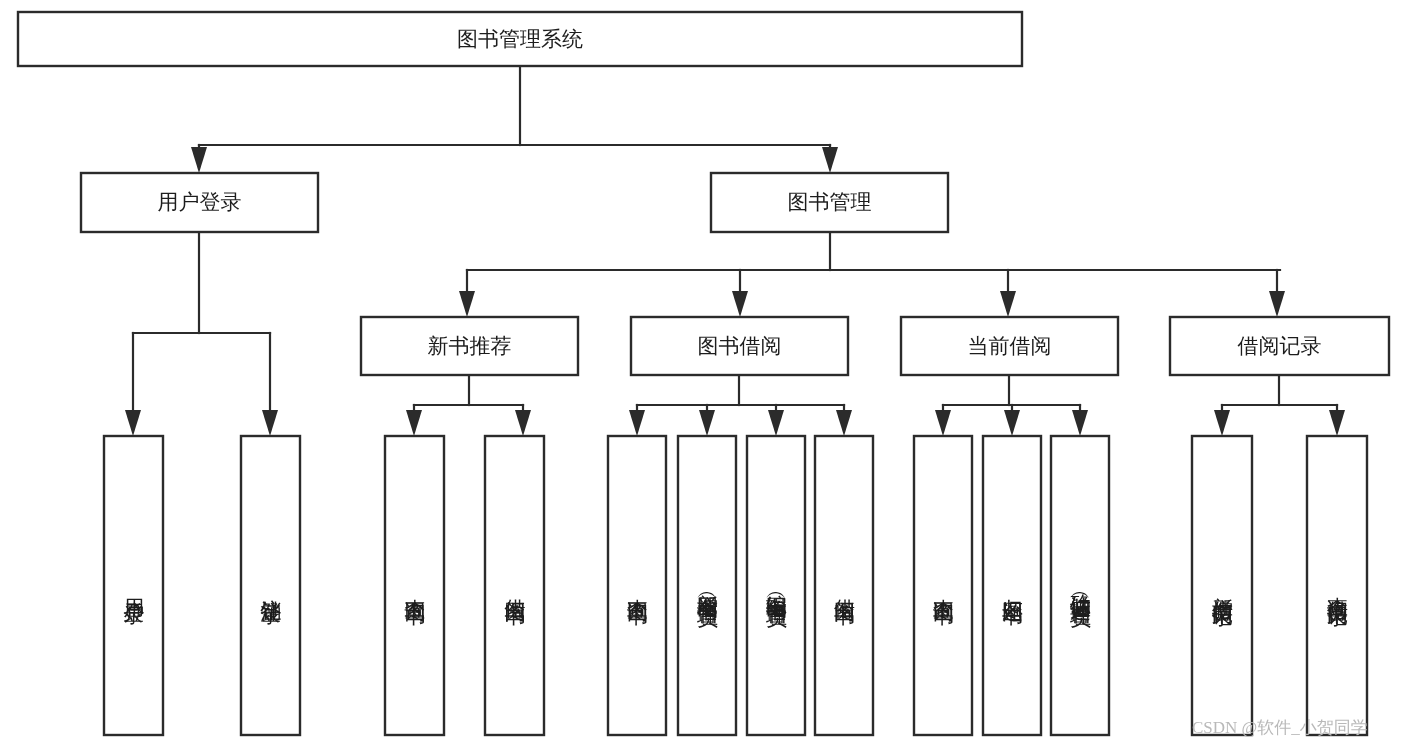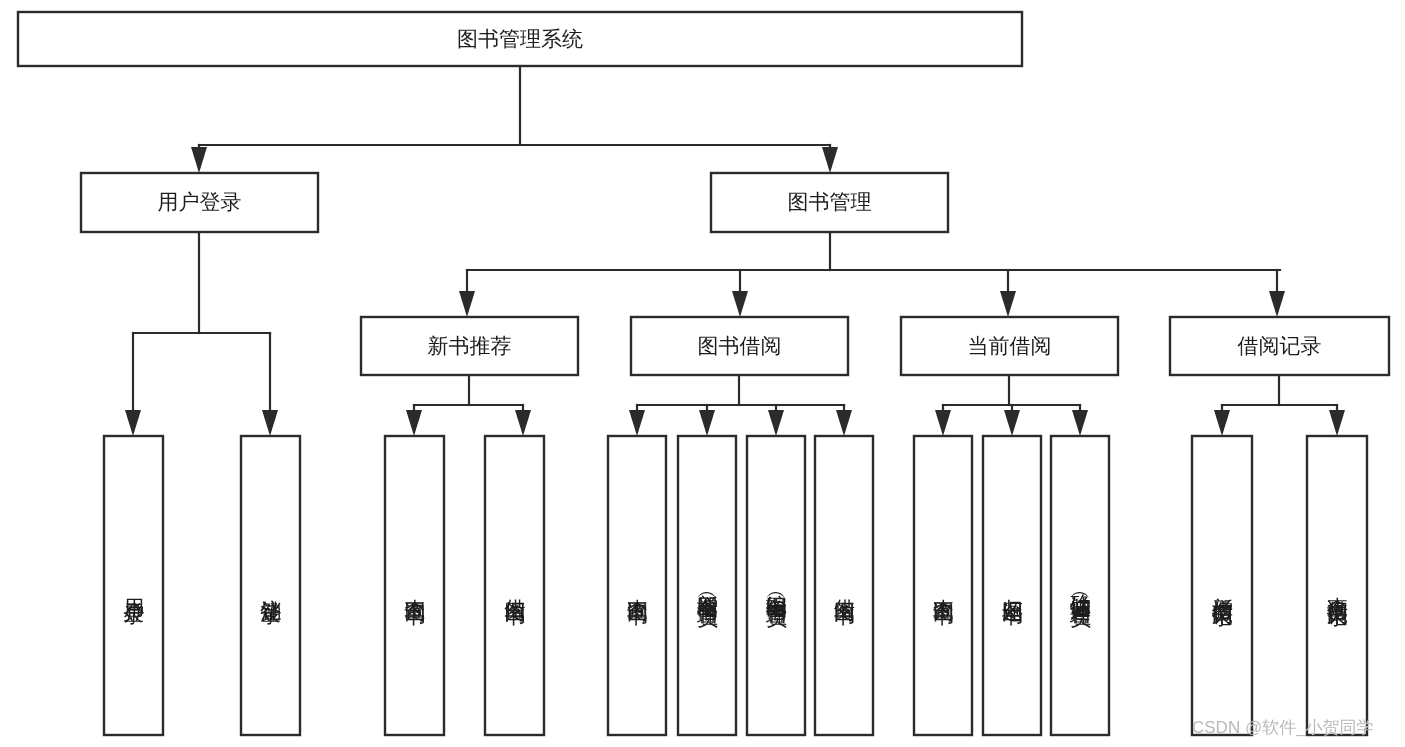--- a/index.html
+++ b/index.html
@@ -174,15 +174,15 @@
       <div class="node-label-v" style="left: 678px; top: 436px; width: 58px; height: 299px; display: flex; align-items: center; justify-content: center;">新增图书（管理员）</div>
       <div class="node-label-v" style="left: 747px; top: 436px; width: 58px; height: 299px; display: flex; align-items: center; justify-content: center;">编辑图书（管理员）</div>
       <div class="node-label-v" style="left: 815px; top: 436px; width: 58px; height: 299px; display: flex; align-items: center; justify-content: center;">借阅图书</div>
       <div class="node-label-v" style="left: 914px; top: 436px; width: 58px; height: 299px; display: flex; align-items: center; justify-content: center;">查询图书</div>
       <div class="node-label-v" style="left: 983px; top: 436px; width: 58px; height: 299px; display: flex; align-items: center; justify-content: center;">归还图书</div>
       <div class="node-label-v" style="left: 1051px; top: 436px; width: 58px; height: 299px; display: flex; align-items: center; justify-content: center;">确认归还（管理员）</div>
       <div class="node-label-v" style="left: 1192px; top: 436px; width: 60px; height: 299px; display: flex; align-items: center; justify-content: center;">新增借阅记录</div>
       <div class="node-label-v" style="left: 1307px; top: 436px; width: 60px; height: 299px; display: flex; align-items: center; justify-content: center;">查询借阅记录</div>
     </div>
 
-  <div class="watermark" style="left: 1192px; top: 716px;">CSDN @软件_小贺同学</div>
+  <div class="watermark" style="left: 1192px; top: 716px; font-family: Liberation Serif, serif;">CSDN @软件_小贺同学</div>
 
 </div>
 
 </body></html>

